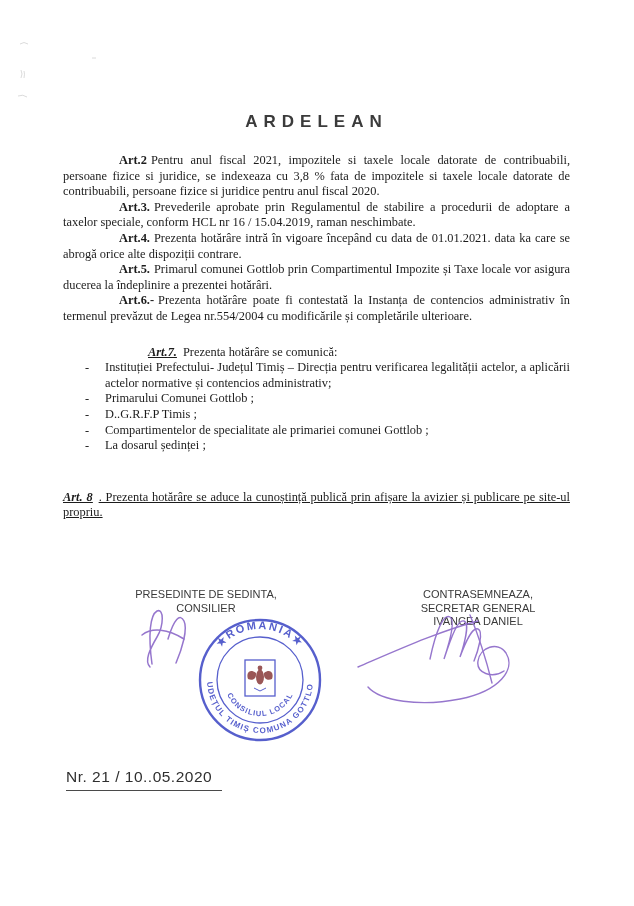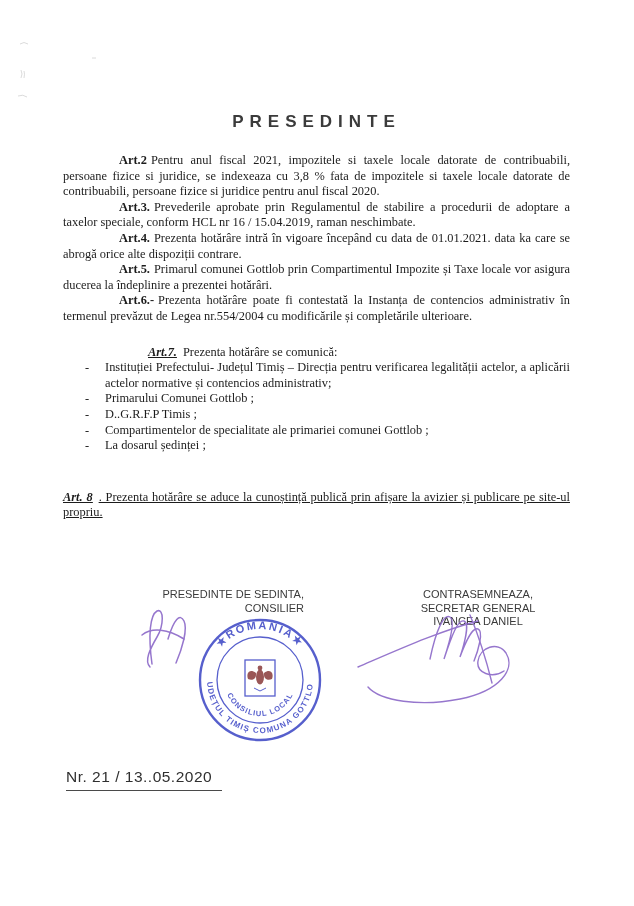--- a/index.html
+++ b/index.html
@@ -38,21 +38,21 @@
     position:absolute;left:22px;top:0;text-align:left;
   }
   .art8{
     margin:36px 0 0 0;font-size:12.4px;line-height:15.6px;text-align:justify;text-indent:0;text-decoration:underline;
   }
   .sig-block{
     position:absolute;top:588px;
     font-family:"Liberation Sans","DejaVu Sans",sans-serif;
     font-size:11px;line-height:13.5px;color:#3a3a3a;text-align:center;
   }
-  .sig-left{left:128px;width:176px;text-align:right;}
+  .sig-left{left:118px;width:176px;}
   .sig-right{left:400px;width:156px;}
   .stamp-svg{position:absolute;left:193px;top:612px;opacity:0.88;}
   .sig-layer{position:absolute;left:60px;top:575px;}
   .pencil-layer{position:absolute;left:0;top:30px;}
   .reg-number{
     position:absolute;left:66px;top:768px;
     font-family:"Liberation Sans","DejaVu Sans",sans-serif;
     font-size:15.5px;color:#2f2f2f;letter-spacing:0.5px;
     border-bottom:1.6px solid #4a4a4a;padding:0 10px 4px 0;
   }
@@ -65,21 +65,21 @@
   <svg class="pencil-layer" width="120" height="80">
     <g stroke="#9a9a9a" stroke-width="0.8" fill="none" opacity="0.45">
       <path d="M20 14 q4 -3 8 0"></path>
       <path d="M21 40 q2 4 0 8 M24 41 q1 3 0 7"></path>
       <path d="M18 66 q5 -2 9 1"></path>
       <path d="M92 28 h4"></path>
     </g>
   </svg>
 
   <div class="content">
-    <h1 class="doc-title">PRESEDINTE</h1>
+    <h1 class="doc-title">ARDELEAN</h1>
 
     <div id="articles">
         <p class="article"><b class="art-label">Art.2</b><span>Pentru anul fiscal 2021, impozitele si taxele locale datorate de contribuabili, persoane fizice si juridice, se indexeaza cu 3,8 % fata de impozitele si taxele locale datorate de contribuabili, persoane fizice si juridice  pentru anul fiscal 2020.</span></p>
         <p class="article"><b class="art-label">Art.3.</b><span>Prevederile aprobate prin Regulamentul de stabilire a procedurii de adoptare a taxelor speciale, conform HCL nr 16 / 15.04.2019, raman neschimbate.</span></p>
         <p class="article"><b class="art-label">Art.4.</b><span>Prezenta hotărâre intră în vigoare începând cu data de 01.01.2021. data ka care se abrogă orice alte dispoziții contrare.</span></p>
         <p class="article"><b class="art-label">Art.5.</b><span>Primarul comunei Gottlob prin Compartimentul Impozite și Taxe locale vor asigura ducerea la îndeplinire a prezentei hotărâri.</span></p>
         <p class="article"><b class="art-label">Art.6.-</b><span>Prezenta hotărâre poate fi contestată la Instanța de contencios administrativ în termenul prevăzut de Legea nr.554/2004 cu modificările și completările ulterioare.</span></p>
     </div>
 
     <div class="art7-block">
@@ -142,15 +142,15 @@
     <g>
       <rect x="52" y="48" width="30" height="36" fill="none" stroke="#3f49c6" stroke-width="1.3"></rect>
       <circle cx="67" cy="56" r="2.4" fill="#8d4040"></circle>
       <ellipse cx="67" cy="65" rx="4" ry="7.5" fill="#8d4040"></ellipse>
       <path d="M63 61 C56 56 53 62 55 67 C59 69 63 67 63 63 Z" fill="#8d4040"></path>
       <path d="M71 61 C78 56 81 62 79 67 C75 69 71 67 71 63 Z" fill="#8d4040"></path>
       <path d="M61 76 l6 3 6 -3" stroke="#3f49c6" stroke-width="1" fill="none"></path>
     </g>
   </svg>
 
-  <div class="reg-number">Nr. 21 / 13..05.2020</div>
+  <div class="reg-number">Nr. 21 / 10..05.2020</div>
 
 </div>
 
 </body></html>

